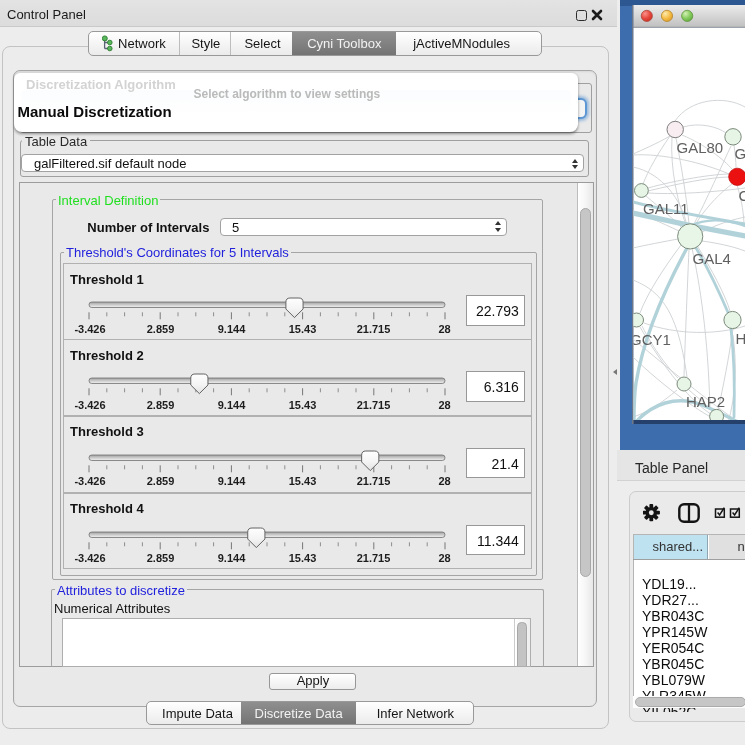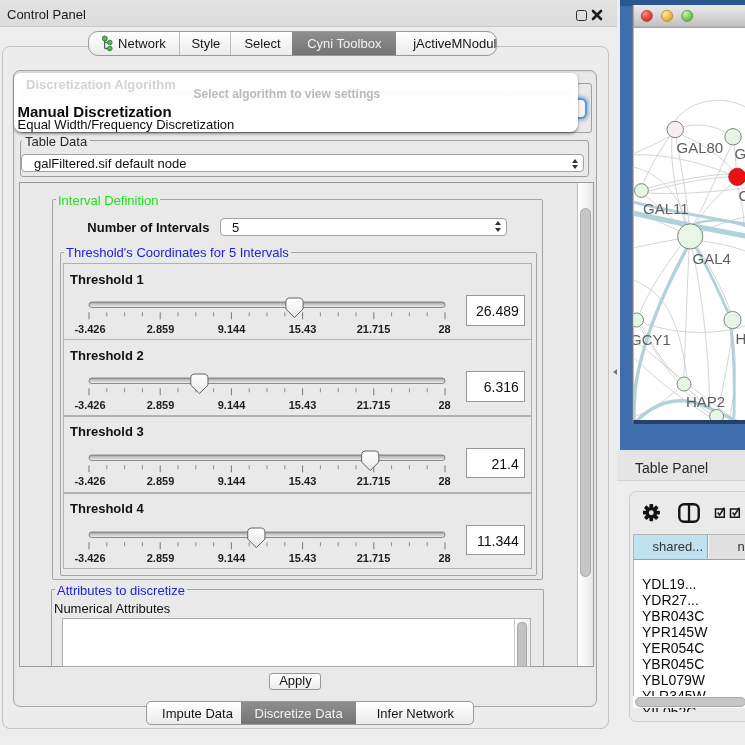--- a/index.html
+++ b/index.html
@@ -26,21 +26,21 @@
 </defs>
     </svg>
 <div style="position:absolute;left:0;top:0;width:617px;height:27px;background:linear-gradient(#e3e3e3,#dcdcdc);border-bottom:1px solid #c9c9c9;box-sizing:border-box"></div>
 <div style="position:absolute;left:7px;top:6.5px;font-size:13px;color:#1a1a1a">Control Panel</div>
 <div style="position:absolute;left:575.5px;top:9.5px;width:9px;height:9px;border:1.7px solid #2c2c2c;border-radius:2.5px"></div>
 <svg style="position:absolute;left:591px;top:9px" width="12" height="12" viewBox="0 0 12 12">
       <path d="M2 2 L10 10 M10 2 L2 10" stroke="#1c1c1c" stroke-width="2.6" stroke-linecap="round"></path>
     </svg>
 <div style="position:absolute;left:2px;top:46px;width:606.5px;height:682.5px;background:#ececec;border:1px solid #c3c3c3;border-radius:8px;box-sizing:border-box"></div>
 <div style="position:absolute;left:13px;top:69.5px;width:584px;height:637px;background:#e9e9e9;border:1px solid #a6a6a6;border-radius:7px;box-sizing:border-box;box-shadow:inset 0 1px 2px rgba(0,0,0,0.08)"></div>
-<div style="position:absolute;left:87.7px;top:31px;width:409px;height:24.6px;background:linear-gradient(#ffffff,#ebebeb);border:1px solid #999;border-radius:10px;box-sizing:border-box;overflow:hidden">
+<div style="position:absolute;left:87.7px;top:31px;width:454px;height:24.6px;background:linear-gradient(#ffffff,#ebebeb);border:1px solid #999;border-radius:5px;box-sizing:border-box;overflow:hidden">
 <div class="seg" style="left:0;width:90.5px"><svg width="12" height="17" viewBox="0 0 12 17" style="margin-right:4px">
           <path d="M2.6 4.5 L2.6 13.5 M2.6 7.5 L7 7.5 M2.6 13.5 L7 13.5" stroke="#5a6374" stroke-width="1.3" fill="none"></path>
           <circle cx="2.8" cy="3.4" r="2.5" fill="#58b75b" stroke="#2e7d32" stroke-width="0.9"></circle>
           <circle cx="7.8" cy="7.5" r="2.3" fill="#58b75b" stroke="#2e7d32" stroke-width="0.9"></circle>
           <circle cx="7.8" cy="13.5" r="2.3" fill="#58b75b" stroke="#2e7d32" stroke-width="0.9"></circle>
         </svg>Network</div>
 <div class="seg" style="left:90.5px;width:51.3px;border-left:1px solid #bdbdbd">Style</div>
 <div class="seg" style="left:141.8px;width:62px;border-left:1px solid #bdbdbd">Select</div>
 <div class="seg" style="left:307.5px;width:130.9px">jActiveMNodules</div>
 <div class="seg" style="left:203.8px;width:103.7px;background:linear-gradient(#8f8f8f,#747474);color:#f2f2f2">Cyni Toolbox</div>
@@ -91,21 +91,21 @@
       <line x1="342.20" y1="18.3" x2="342.20" y2="22.3" stroke="#8d8d8d" stroke-width="1"></line>
       <line x1="360.00" y1="18.3" x2="360.00" y2="25.3" stroke="#777" stroke-width="1"></line>
       <path d="M 200.88 15 L 200.88 8.2 Q 200.88 4 205.08 4 L 213.88 4 Q 218.08 4 218.08 8.2 L 218.08 15 L 209.48 23.6 Z" fill="url(#thg)" stroke="#626262" stroke-width="1"></path>
     </svg>
     <div style="position:absolute;left:60px;top:322.5px;width:60px;text-align:center;font-size:11px;font-weight:bold;color:#1d1d1d">-3.426</div>
     <div style="position:absolute;left:130.5px;top:322.5px;width:60px;text-align:center;font-size:11px;font-weight:bold;color:#1d1d1d">2.859</div>
     <div style="position:absolute;left:201.5px;top:322.5px;width:60px;text-align:center;font-size:11px;font-weight:bold;color:#1d1d1d">9.144</div>
     <div style="position:absolute;left:272.5px;top:322.5px;width:60px;text-align:center;font-size:11px;font-weight:bold;color:#1d1d1d">15.43</div>
     <div style="position:absolute;left:343.5px;top:322.5px;width:60px;text-align:center;font-size:11px;font-weight:bold;color:#1d1d1d">21.715</div>
     <div style="position:absolute;left:414.5px;top:322.5px;width:60px;text-align:center;font-size:11px;font-weight:bold;color:#1d1d1d">28</div>
-    <div style="position:absolute;left:465.8px;top:295.0px;width:59px;height:30.5px;background:#fff;border:1px solid #989898;font-size:14px;color:#101010;line-height:30.5px;text-align:right;padding-right:5px;box-sizing:border-box">26.489</div>
+    <div style="position:absolute;left:465.8px;top:295.0px;width:59px;height:30.5px;background:#fff;border:1px solid #989898;font-size:14px;color:#101010;line-height:30.5px;text-align:right;padding-right:5px;box-sizing:border-box">22.793</div>
 <div style="position:absolute;left:63.2px;top:339.3px;width:466.8px;height:74.8px;border:1px solid #b1b1b1;background:#e9e9e9"></div>
     <div style="position:absolute;left:70px;top:347.8px;font-size:13px;font-weight:bold;color:#111">Threshold 2</div>
     <svg style="position:absolute;left:85px;top:370.3px" width="366" height="32" viewBox="0 0 366 32">
       <rect x="4" y="8" width="356" height="5.5" rx="2.75" fill="url(#trgA)" stroke="#707070" stroke-width="0.8"></rect>
       <line x1="4.00" y1="18.3" x2="4.00" y2="25.3" stroke="#777" stroke-width="1"></line>
       <line x1="21.80" y1="18.3" x2="21.80" y2="22.3" stroke="#8d8d8d" stroke-width="1"></line>
       <line x1="39.60" y1="18.3" x2="39.60" y2="22.3" stroke="#8d8d8d" stroke-width="1"></line>
       <line x1="57.40" y1="18.3" x2="57.40" y2="22.3" stroke="#8d8d8d" stroke-width="1"></line>
       <line x1="75.20" y1="18.3" x2="75.20" y2="25.3" stroke="#777" stroke-width="1"></line>
       <line x1="93.00" y1="18.3" x2="93.00" y2="22.3" stroke="#8d8d8d" stroke-width="1"></line>
@@ -201,32 +201,31 @@
     <div style="position:absolute;left:343.5px;top:552.0px;width:60px;text-align:center;font-size:11px;font-weight:bold;color:#1d1d1d">21.715</div>
     <div style="position:absolute;left:414.5px;top:552.0px;width:60px;text-align:center;font-size:11px;font-weight:bold;color:#1d1d1d">28</div>
     <div style="position:absolute;left:465.8px;top:524.5px;width:59px;height:30.5px;background:#fff;border:1px solid #989898;font-size:14px;color:#101010;line-height:30.5px;text-align:right;padding-right:5px;box-sizing:border-box">11.344</div>
 <div style="position:absolute;left:50.9px;top:589px;width:492.9px;height:78.3px;border:1px solid #a5a5a5;border-bottom:none;border-radius:2px;box-sizing:border-box"></div>
 <div style="position:absolute;left:55px;top:582.5px;font-size:13px;color:#2222dd;background:#e9e9e9;padding:0 2px">Attributes to discretize</div>
 <div style="position:absolute;left:54px;top:600.8px;font-size:13px;font-weight:normal;color:#111">Numerical Attributes</div>
 <div style="position:absolute;left:61.8px;top:617.9px;width:469.7px;height:48.9px;background:#fff;border:1px solid #aeaeae;box-sizing:border-box;overflow:hidden">
       <div style="position:absolute;right:0;top:0;width:15px;height:100%;background:linear-gradient(to right,#ffffff,#eee);border-left:1px solid #ccc"></div>
       <div style="position:absolute;right:3px;top:3px;width:8.5px;height:60px;background:#c3c3c3;border:1px solid #a8a8a8;border-radius:4.5px"></div>
     </div>
-<div style="position:absolute;left:269.4px;top:673.3px;width:52px;height:16.3px;background:linear-gradient(#ffffff,#ededed);border:1px solid #979797;border-radius:3px;box-sizing:border-box;text-align:center;font-size:13px;color:#141414;line-height:14.5px">Apply</div>
+<div style="position:absolute;left:269.4px;top:673.3px;width:87px;height:16.3px;background:linear-gradient(#ffffff,#ededed);border:1px solid #979797;border-radius:3px;box-sizing:border-box;text-align:center;font-size:13px;color:#141414;line-height:14.5px">Apply</div>
 <div style="position:absolute;left:145.5px;top:700.8px;width:328.5px;height:24.6px;background:linear-gradient(#ffffff,#ebebeb);border:1px solid #999;border-radius:5px;box-sizing:border-box;overflow:hidden">
 <div class="seg" style="left:8px;width:86px">Impute Data</div>
 <div class="seg" style="left:94.9px;width:114.4px;background:linear-gradient(#8f8f8f,#747474);color:#f2f2f2">Discretize Data</div>
 <div class="seg" style="left:209.3px;width:119.2px">Infer Network</div>
 </div>
 <div style="position:absolute;left:13.5px;top:73px;width:564.5px;height:58.5px;background:#fff;border-radius:6px 6px 8px 8px;box-shadow:0 1.5px 3px rgba(0,0,0,0.4);z-index:30">
       <div style="position:absolute;left:7px;top:16.5px;width:550px;height:24px;background:linear-gradient(rgba(218,230,242,0.10),rgba(244,248,252,0.06));border-radius:5px"></div>
       <div style="position:absolute;left:180px;top:14.2px;font-size:12px;font-weight:bold;color:#bababa">Select algorithm to view settings</div>
       <div style="position:absolute;left:12.5px;top:4px;font-size:13px;font-weight:bold;color:#d3d3d3">Discretization Algorithm</div>
       <div style="position:absolute;left:4px;top:29.5px;font-size:15px;font-weight:bold;color:#0b0b0b">Manual Discretization</div>
-      <div style="position:absolute;left:4px;top:43.5px;font-size:13px;color:#0b0b0b">Equal Width/Frequency Discretization</div>
     </div>
 <div style="position:absolute;left:613px;top:368.5px;width:0;height:0;border-top:3px solid transparent;border-bottom:3px solid transparent;border-right:4.5px solid #777;z-index:5"></div>
 <div style="position:absolute;left:620px;top:0;width:125px;height:449.5px;background:#3d6dac"></div>
 <div style="position:absolute;left:620px;top:0;width:125px;height:5.5px;background:#2d5791"></div>
 <svg style="position:absolute;left:632px;top:5px;z-index:2" width="113" height="421" viewBox="0 0 113 421">
       <defs>
         <linearGradient id="tbg" x1="0" y1="0" x2="0" y2="1">
           <stop offset="0" stop-color="#ebebeb"></stop>
           <stop offset="0.5" stop-color="#d6d6d6"></stop>
           <stop offset="1" stop-color="#bfbfbf"></stop>

